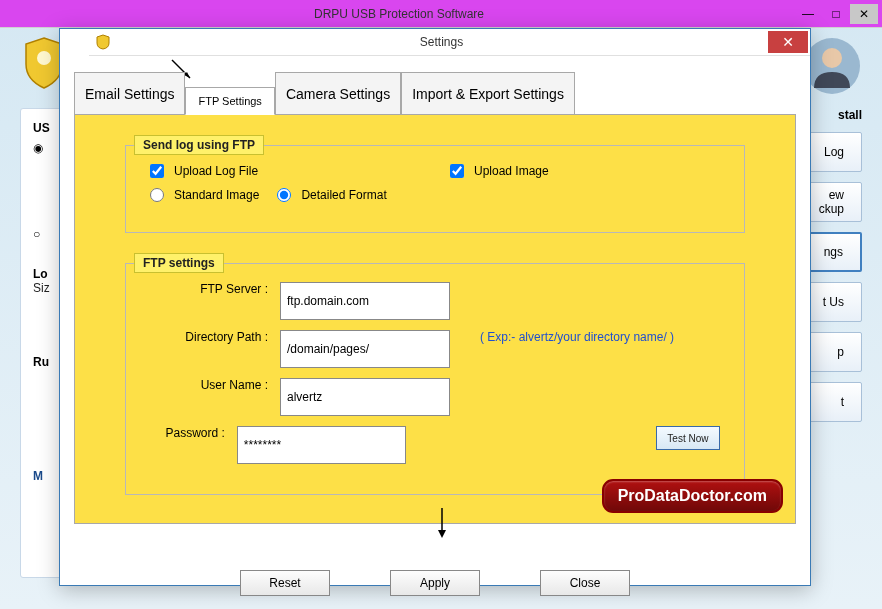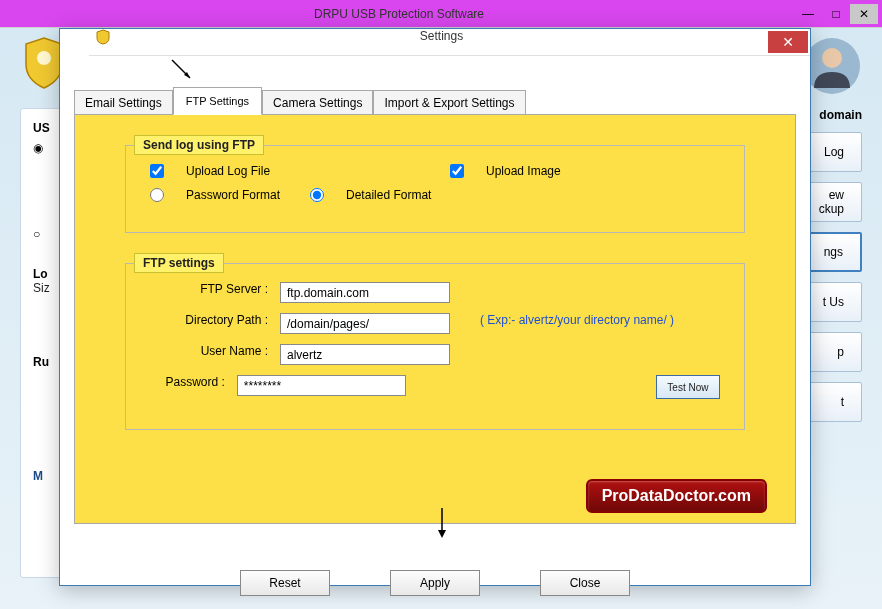--- a/index.html
+++ b/index.html
@@ -20,46 +20,46 @@
     .right-panel { width: 100px; display: flex; flex-direction: column; gap: 10px; }
     .right-btn { height: 40px; border: 1px solid #a8c0d8; background: linear-gradient(180deg,#fff,#e8f0f8); font-size: 12px; border-radius: 2px; text-align: right; padding-right: 17px; }
     
     .peek-text { font-size: 12px; color: #222; }
     .peek-radio { font-size: 12px; display: flex; align-items: center; gap: 6px; margin: 6px 0; }
     .peek-label { font-size: 12px; font-weight: bold; }
     .bottom-m { color: #1a4a8a; font-weight: bold; font-size: 12px; }
     
     
     .settings-dialog { position: absolute; left: 59px; top: 28px; width: 752px; height: 558px; background: #fff; border: 1px solid #3a7ab5; box-shadow: 0 4px 20px rgba(0,0,0,0.25); z-index: 100; display: flex; flex-direction: column; }
-    .dlg-titlebar { height: 28px; background: #fff; display: flex; border-bottom: 1px solid #e0e0e0; margin-left: 29px; }
+    .dlg-titlebar { height: 28px; background: #fff; display: flex; align-items: center; border-bottom: 1px solid #e0e0e0; margin-left: 29px; }
     .dlg-icon { width: 16px; height: 16px; margin: 0 6px; }
     .dlg-title { flex: 1; text-align: center; font-size: 12px; color: #333; }
     .dlg-close { width: 40px; height: 22px; background: #c84040; border: none; color: #fff; font-size: 14px; cursor: pointer; margin: 2px; }
     
     .dlg-body { flex: 1; padding: 10px 14px; position: relative; }
     
     .arrow1 { position: absolute; left: 108px; top: 0px; }
     
     .tab-strip { display: flex; align-items: flex-end; height: 30px; margin-top: 18px; }
-    .tab { padding: 5px 10px; font-size: 12px; border: 1px solid #a8a8a8; border-bottom: none; background: #f4f4f4; cursor: pointer; position: relative; top: 1px; }
+    .tab { padding: 13px 10px; font-size: 14px; border: 1px solid #a8a8a8; border-bottom: none; background: #f4f4f4; cursor: pointer; position: relative; top: 1px; }
     .tab.active { background: #fff; font-size: 11px; padding: 7px 12px; z-index: 2; border-bottom: 1px solid #fff; }
     .tab-content { border: 1px solid #a8a8a8; background: #fde047; height: 410px; padding: 30px 50px; position: relative; }
     
     .fieldset { border: 1px solid #b8b8b8; padding: 18px 24px 20px 24px; margin-bottom: 30px; position: relative; }
     .legend { position: absolute; top: -11px; left: 8px; background: #fff16a; border: 1px solid #c8c030; padding: 2px 8px; font-size: 12px; font-weight: bold; color: #222; }
     
-    .row { display: flex; align-items: center; gap: 22px; margin-bottom: 10px; font-size: 12px; }
+    .row { display: flex; align-items: center; gap: 10px; margin-bottom: 10px; font-size: 12px; }
     .chk, .rdo { width: 14px; height: 14px; }
     .form-row { display: flex; margin-bottom: 10px; }
     .form-label { width: 130px; text-align: right; padding-right: 12px; font-size: 12px; }
-    .form-input { width: 170px; height: 21px; border: 1px solid #888; padding: 0 6px; font-size: 12px; }
+    .form-input { width: 170px; height: 38px; border: 1px solid #888; padding: 0 6px; font-size: 12px; }
     .hint { color: #2050d0; font-size: 12px; margin-left: 30px; }
     .test-btn { width: 100px; height: 24px; border: 1px solid #3a6aa8; background: linear-gradient(180deg,#f4faff,#d8e8f4); font-size: 10px; font-weight: normal; color: #222; cursor: pointer; margin-left: 250px; }
     
-    .prodatadoctor { position: absolute; right: 28px; bottom: 10px; background: linear-gradient(180deg,#b01010,#700808); border: 2px solid #800; color: #fff; font-weight: bold; padding: 6px 14px; font-size: 16px; border-radius: 6px; box-shadow: inset 0 1px 2px rgba(255,255,255,0.3); }
+    .prodatadoctor { position: absolute; right: 12px; bottom: 10px; background: linear-gradient(180deg,#b01010,#700808); border: 2px solid #800; color: #fff; font-weight: bold; padding: 6px 14px; font-size: 16px; border-radius: 11px; box-shadow: inset 0 1px 2px rgba(255,255,255,0.3); }
     
     .dlg-buttons { display: flex; justify-content: center; gap: 60px; padding: 12px 0 16px 0; position: relative; }
     .dlg-btn { width: 90px; height: 26px; border: 1px solid #888; background: linear-gradient(180deg,#fdfdfd,#e8e8e8); font-size: 12px; cursor: pointer; margin-top: 24px; }
     .arrow2 { position: absolute; left: 372px; top: -28px; }
   </style>
 </head>
 <body>
 
 <div class="main-window">
   <div class="main-titlebar">
@@ -93,21 +93,21 @@
         </div>
       <div style="height:20px"></div>
       <div class="peek-label">Lo</div>
       <div class="peek-text">Siz</div>
       <div style="height:60px"></div>
       <div class="peek-label">Ru</div>
       <div style="height:100px"></div>
       <div class="bottom-m">M</div>
     </div>
     <div class="right-panel">
-      <div style="text-align:right;font-size:12px;font-weight:bold">domain</div>
+      <div style="text-align:right;font-size:12px;font-weight:bold">stall</div>
       <button class="right-btn">Log</button>
       <button class="right-btn"><span>ew</span><br><span>ckup</span></button>
       <button class="right-btn" style="border:2px solid #4080c0">ngs</button>
       <button class="right-btn">t Us</button>
       <button class="right-btn">p</button>
       <button class="right-btn">t</button>
     </div>
   </div>
 </div>
 
@@ -137,21 +137,21 @@
       <div class="fieldset">
         <div class="legend">Send log using FTP</div>
         <div style="display:flex">
           <div style="width:300px">
             <div class="row">
               <input type="checkbox" class="chk" checked="" style="">
               <span>Upload Log File</span>
             </div>
             <div class="row">
               <input type="radio" class="rdo" name="fmt" style="">
-              <span>Password Format</span>
+              <span>Standard Image</span>
               <input type="radio" class="rdo" name="fmt" checked="" style="margin-left: 8px;">
               <span>Detailed Format</span>
             </div>
           </div>
           <div>
             <div class="row">
               <input type="checkbox" class="chk" checked="" style="">
               <span>Upload Image</span>
             </div>
           </div>

